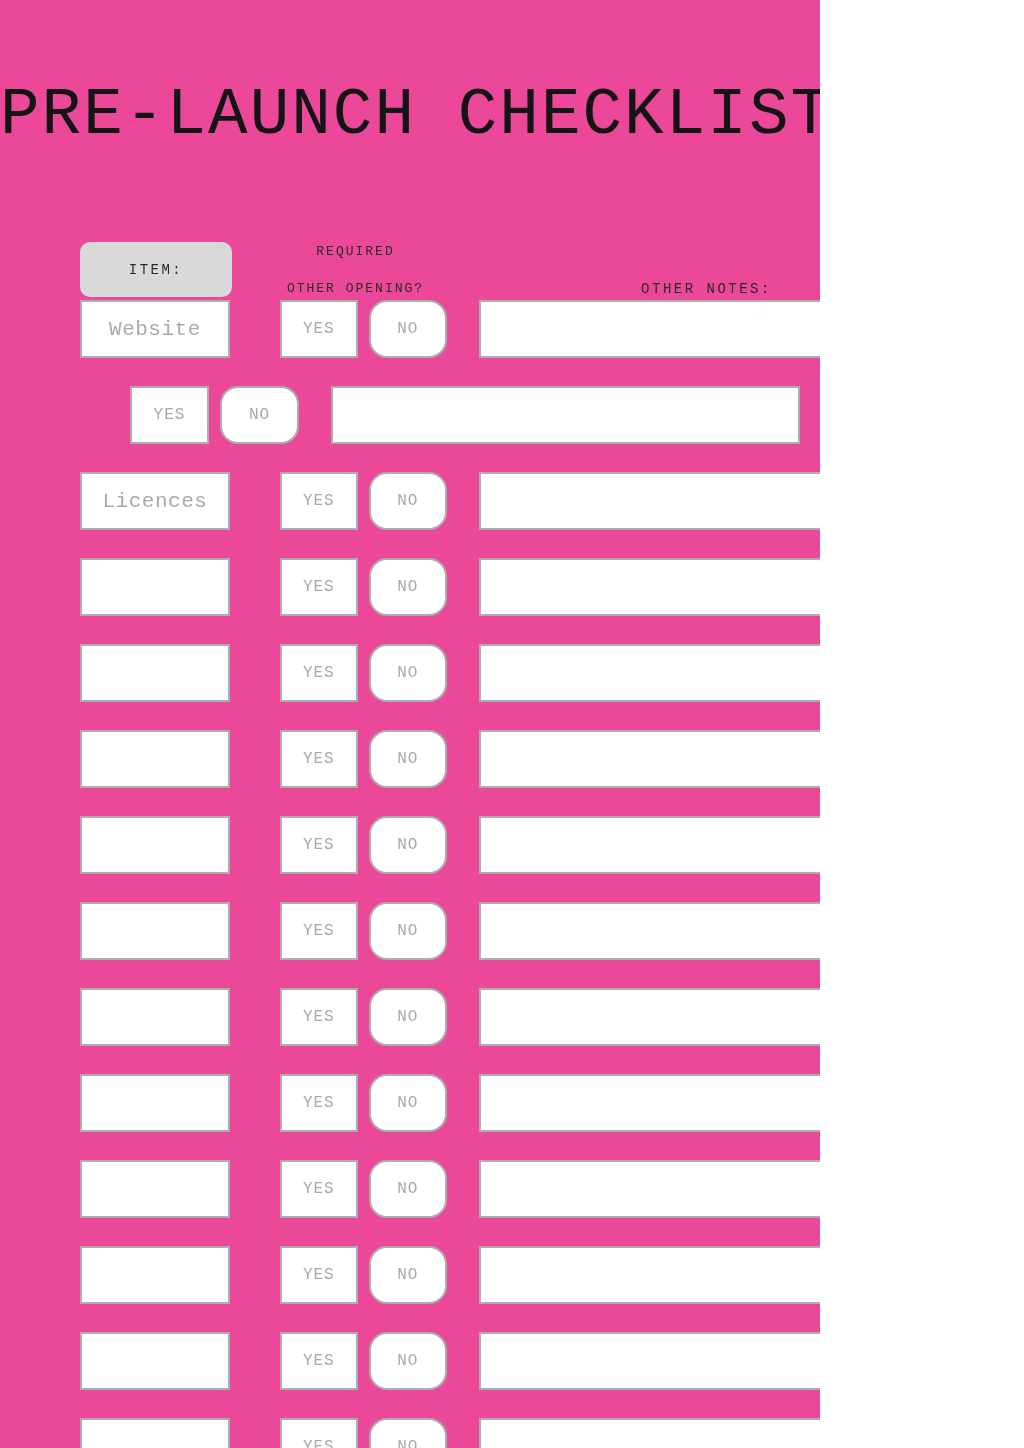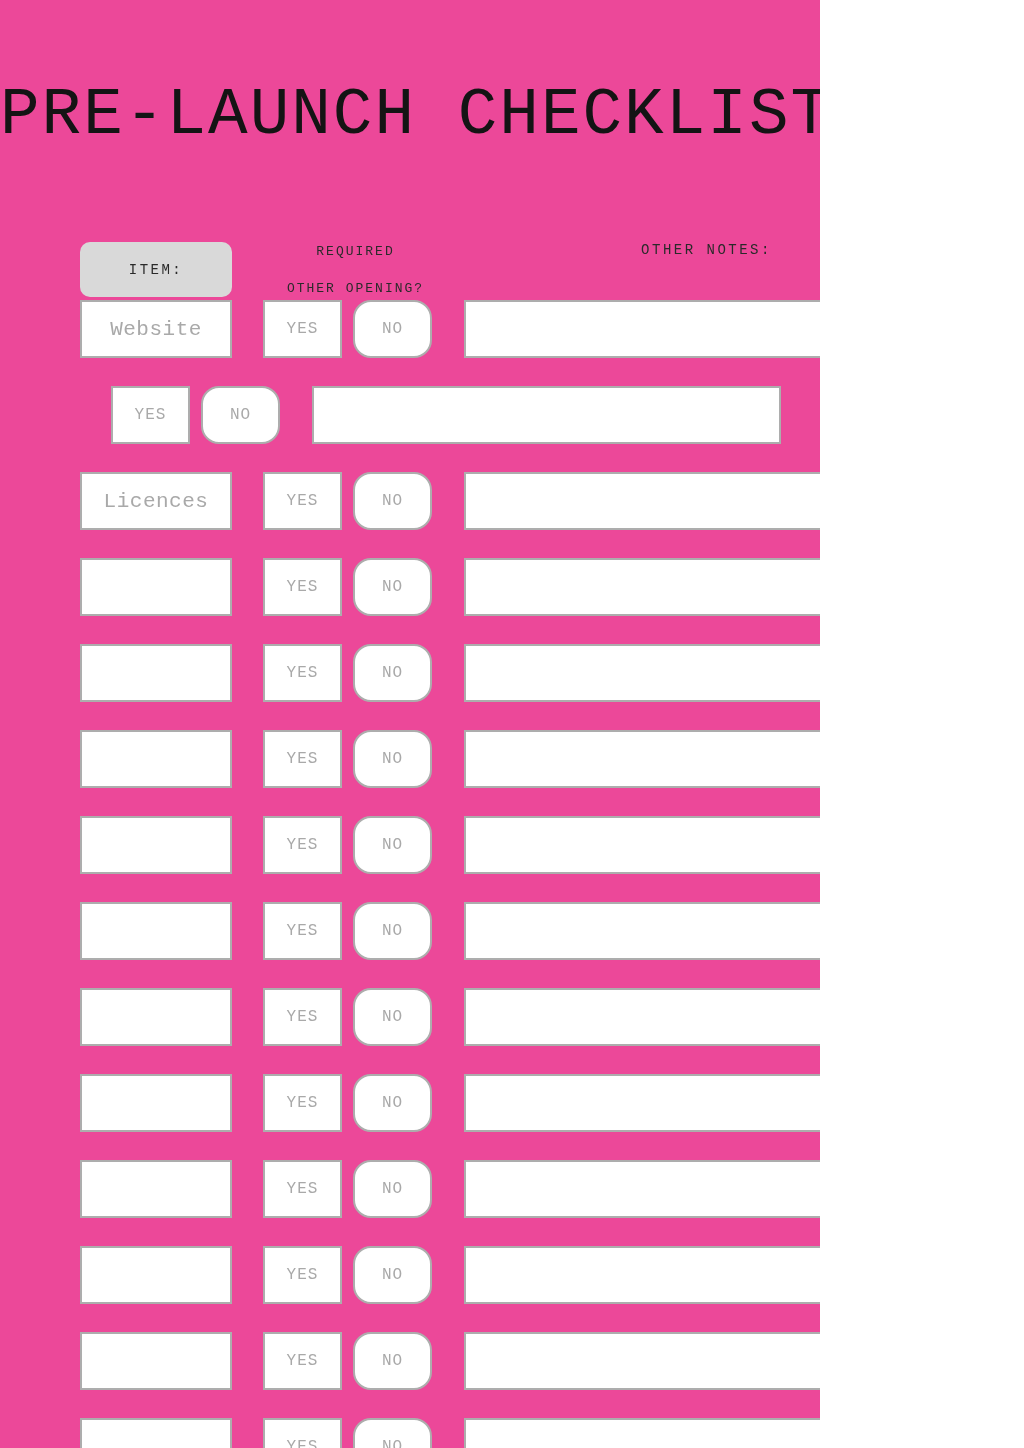--- a/index.html
+++ b/index.html
@@ -53,21 +53,21 @@
     letter-spacing: 2px;
     color: #2a2a2a;
     text-align: center;
     white-space: nowrap;
     gap: 20px;
   }
   .header-notes {
     position: absolute;
     left: 392px; top: 0;
     width: 469px; height: 55px;
-    display: flex; align-items: flex-start; justify-content: center;
+    display: flex; align-items: flex-end; justify-content: center;
     font-size: 14px;
     letter-spacing: 2.5px;
     color: #2a2a2a;
     white-space: nowrap;
   }
   .rows {
     position: absolute;
     top: 300px;
     left: 80px;
     width: 861px;
@@ -83,21 +83,21 @@
   .box {
     box-sizing: border-box;
     border: 2px solid #adadad;
     background: #ffffff;
     display: flex;
     align-items: center;
     justify-content: center;
     height: 58px;
   }
   .item-box  { width: 152px; }
-  .yes-box   { width: 79px;  margin-left: 31px; }
+  .yes-box   { width: 79px;  margin-left: 50px; }
   .no-box    { width: 79px;  margin-left: 11px; border-radius: 18px; }
   .notes-box { width: 469px; margin-left: 32px; }
   .item-label {
     font-size: 21px;
     letter-spacing: 0.5px;
     color: #a9a9a9;
   }
   .yn-label {
     font-size: 16px;
     letter-spacing: 1px;

